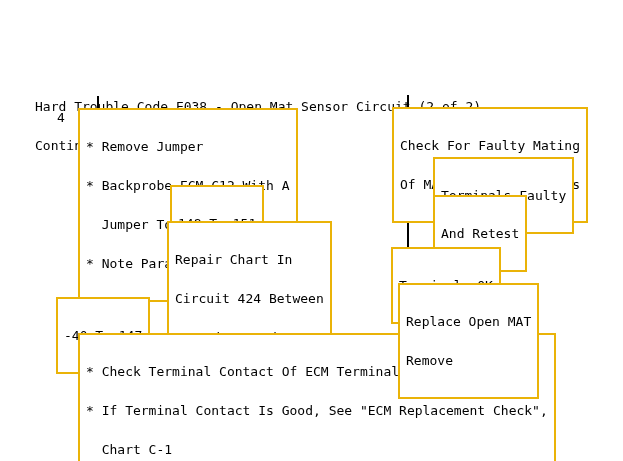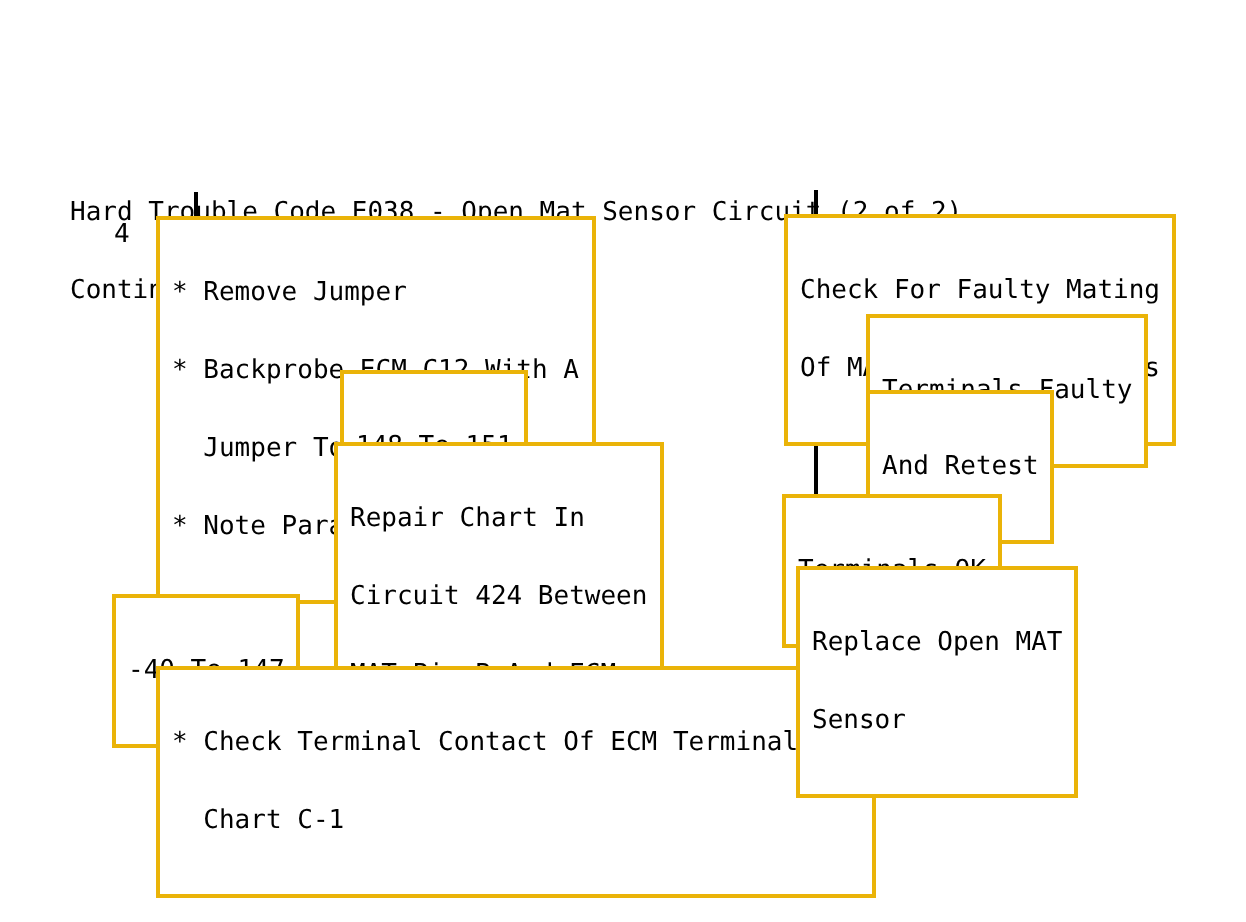--- a/index.html
+++ b/index.html
@@ -94,20 +94,21 @@
     <span class="line">MAT Pin B And ECM</span>
     <span class="line">Pin C12</span>
   </div>
 
   <div class="flow-box" style="left:56px; top:297px;">
     <span class="line">-40 To 147</span>
   </div>
 
   <div class="flow-box" style="left:78px; top:333px;">
     <span class="line">* Check Terminal Contact Of ECM Terminal C12</span>
+    <span class="line">* If Terminal Contact Is Good, See "ECM Replacement Check",</span>
     <span class="line">  Chart C-1</span>
   </div>
 
   <div class="flow-box" style="left:392px; top:107px;">
     <span class="line">Check For Faulty Mating</span>
     <span class="line">Of MAT Sensor Terminals</span>
   </div>
 
   <div class="flow-box" style="left:433px; top:157px;">
     <span class="line">Terminals Faulty</span>
@@ -116,16 +117,16 @@
   <div class="flow-box" style="left:433px; top:195px;">
     <span class="line">And Retest</span>
   </div>
 
   <div class="flow-box" style="left:391px; top:247px;">
     <span class="line">Terminals OK</span>
   </div>
 
   <div class="flow-box" style="left:398px; top:283px;">
     <span class="line">Replace Open MAT</span>
-    <span class="line">Sensor</span>
+    <span class="line">Remove</span>
   </div>
 
 </div>
 
 </body></html>

